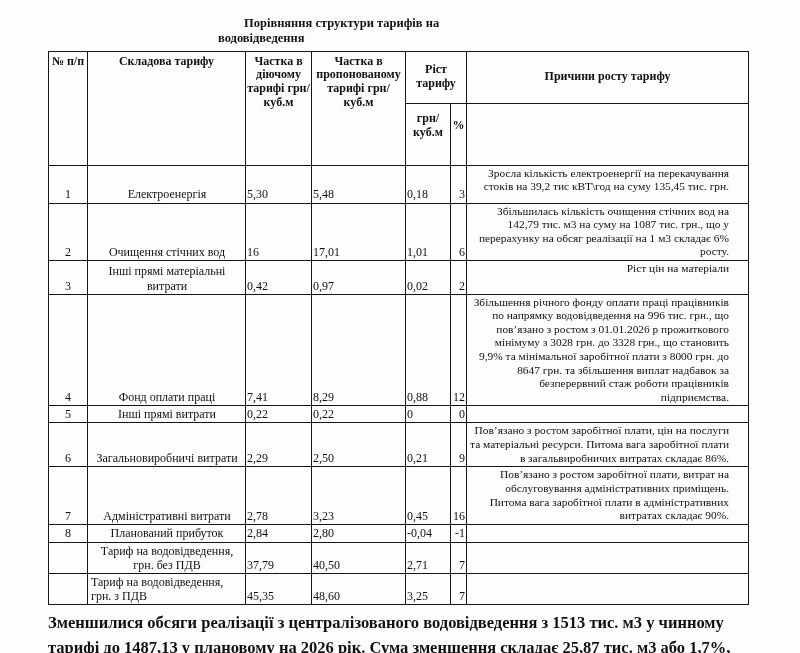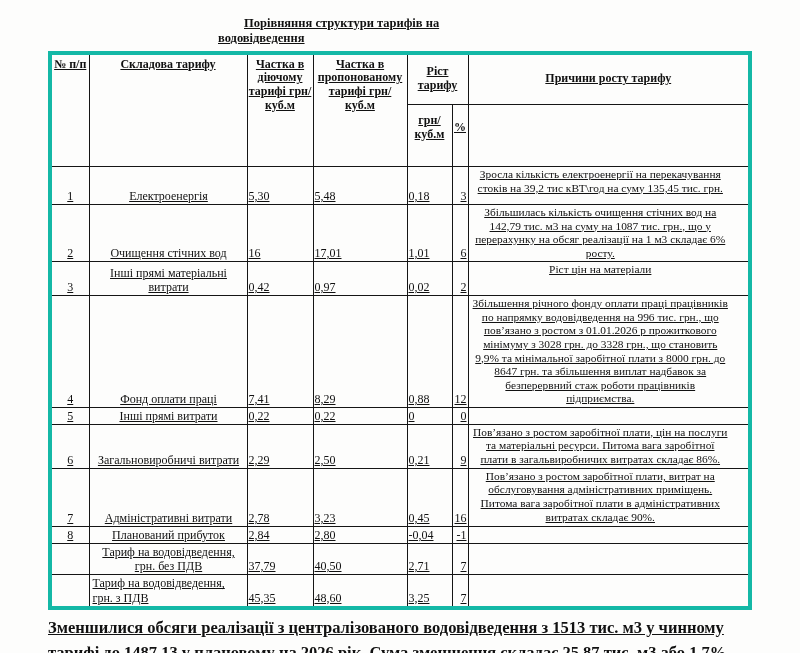--- a/index.html
+++ b/index.html
@@ -1,43 +1,43 @@
 <!DOCTYPE html>
 <html><head>
 <meta charset="utf-8">
 <style>
   * { margin:0; padding:0; box-sizing:border-box; }
   html,body { width:800px; height:653px; background:#fdfdfc; overflow:hidden; }
   body { font-family:"Liberation Serif","DejaVu Serif",serif; color:#111; }
-  .page { position:relative; width:800px; height:653px; padding:16px 0 0 48px;text-decoration:underline; }
+  .page { position:relative; width:800px; height:653px; padding:16px 0 0 48px; }
 
   .doc-title { margin-left:170px; width:242px; text-indent:26px;
     font-weight:bold; font-size:12.5px; line-height:1.22; margin-bottom:4px; }
 
   table.tariff { width:700px; border-collapse:collapse; table-layout:fixed;
-    border:4px solid #14b8a6; }
+    border:1px solid #14b8a6; }
   table.tariff th, table.tariff td { border:1px solid #151515; overflow:hidden; }
 
   
   th { font-weight:bold; font-size:12px; line-height:1.16; text-align:center; }
   tr.hr1 { height:52px; }
   tr.hr2 { height:62px; }
   th.span2 { vertical-align:top; padding-top:3px; }
   th.growth-head { vertical-align:middle; }
   th.reasons-head { vertical-align:middle; }
   tr.hr2 th { vertical-align:middle; padding-bottom:16px; font-weight:bold; }
 
   
   td { font-size:12px; line-height:1.18; }
   td.c-num { text-align:center; vertical-align:bottom; padding:1px 2px; }
   td.c-name { text-align:center; vertical-align:bottom; padding:1px 2px 1px 3px; }
   td.c-name.centered { text-align:left; }
   td.c-val { text-align:left; vertical-align:bottom; padding:1px 3px 1px 1px; }
   td.c-pct { text-align:right; vertical-align:bottom; padding:1px 1px 1px 0; }
-  td.c-reason { text-align:center; vertical-align:top; padding:1px 19px 1px 3px;
+  td.c-reason { text-align:right; vertical-align:top; padding:1px 19px 1px 3px;
     font-size:11.4px; line-height:1.19; }
 
   tr.r1{height:38px} tr.r2{height:44px} tr.r3{height:34px} tr.r4{height:92px}
   tr.r5{height:17px} tr.r6{height:44px} tr.r7{height:58px} tr.r8{height:17px}
   tr.r9{height:30px} tr.r10{height:26px}
 
   .footer-note { width:700px; margin-top:5px; font-weight:bold;
     font-size:16.5px; line-height:1.52; }
 </style>
 </head>

